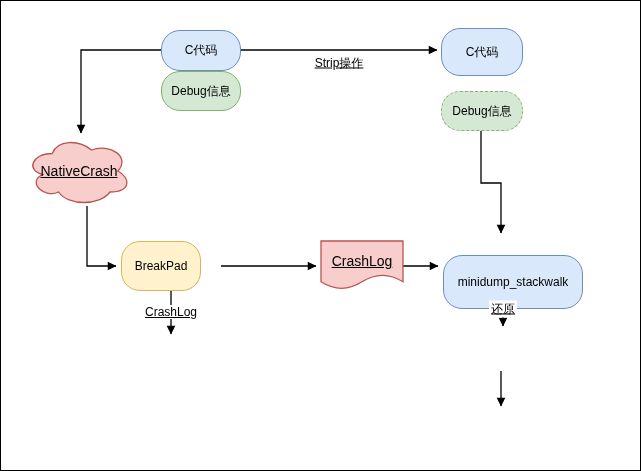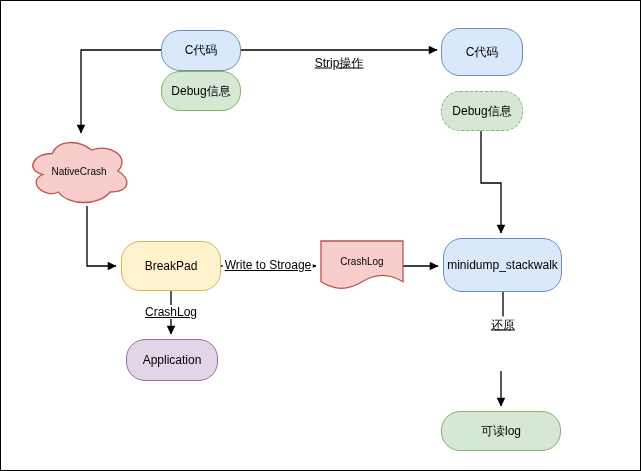--- a/index.html
+++ b/index.html
@@ -17,21 +17,21 @@
     white-space:nowrap;
     border-radius:19px;
   }
   .blue{background:#dae8fc;border:1px solid #6c8ebf;}
   .green{background:#d5e8d4;border:1px solid #82b366;}
   .green-dashed{background:#d5e8d4;border:1px dashed #82b366;}
   .yellow{background:#fff2cc;border:1px solid #d6b656;}
   .purple{background:#e1d5e7;border:1px solid #9673a6;}
   .shape-label{
     position:absolute;transform:translate(-50%,-50%);
-    font-size:10px;white-space:nowrap;text-align:center;
+    font-size:14px;white-space:nowrap;text-align:center;text-decoration:underline;
   }
   .edge-label{
     position:absolute;transform:translate(-50%,-50%);
     background:#fff;padding:0 2px;font-size:12px;white-space:nowrap;text-decoration:underline;
   }
 </style>
 </head>
 <body>
 
 <div class="canvas">
@@ -75,35 +75,32 @@
   </svg>
 
   <div class="node blue" style="left:160px;top:29px;width:80px;height:41px">C代码</div>
 
   <div class="node green" style="left:160px;top:70px;width:80px;height:40px">Debug信息</div>
 
   <div class="node blue" style="left:440px;top:27px;width:82px;height:48px">C代码</div>
 
   <div class="node green-dashed" style="left:440px;top:90px;width:82px;height:40px">Debug信息</div>
 
-  <div class="node yellow" style="left:120px;top:240px;width:100px;height:50px">BreakPad</div>
+  <div class="node yellow" style="left:120px;top:240px;width:80px;height:50px">BreakPad</div>
 
-  <div class="node blue" style="left:442px;top:237px;width:119px;height:54px">minidump_stackwalk</div>
-
-  <div class="node purple" style="left:125px;top:338px;width:92px;height:42px">Application</div>
+  <div class="node blue" style="left:442px;top:254px;width:140px;height:54px">minidump_stackwalk</div>
 
 
-  <div class="node green" style="left:440px;top:410px;width:120px;height:40px">可读log</div>
+
 
   <div class="shape-label" style="left:78px;top:170px">NativeCrash</div>
 
   <div class="shape-label" style="left:361px;top:260px">CrashLog</div>
 
   <div class="edge-label" style="left:338px;top:62px;background:transparent">Strip操作</div>
 
-  <div class="edge-label" style="left:267px;top:264px">Write to Stroage</div>
 
   <div class="edge-label" style="left:170px;top:311px">CrashLog</div>
 
-  <div class="edge-label" style="left:502px;top:324px">还原</div>
+  <div class="edge-label" style="left:502px;top:308px">还原</div>
 
 
 </div>
 
 </body></html>

